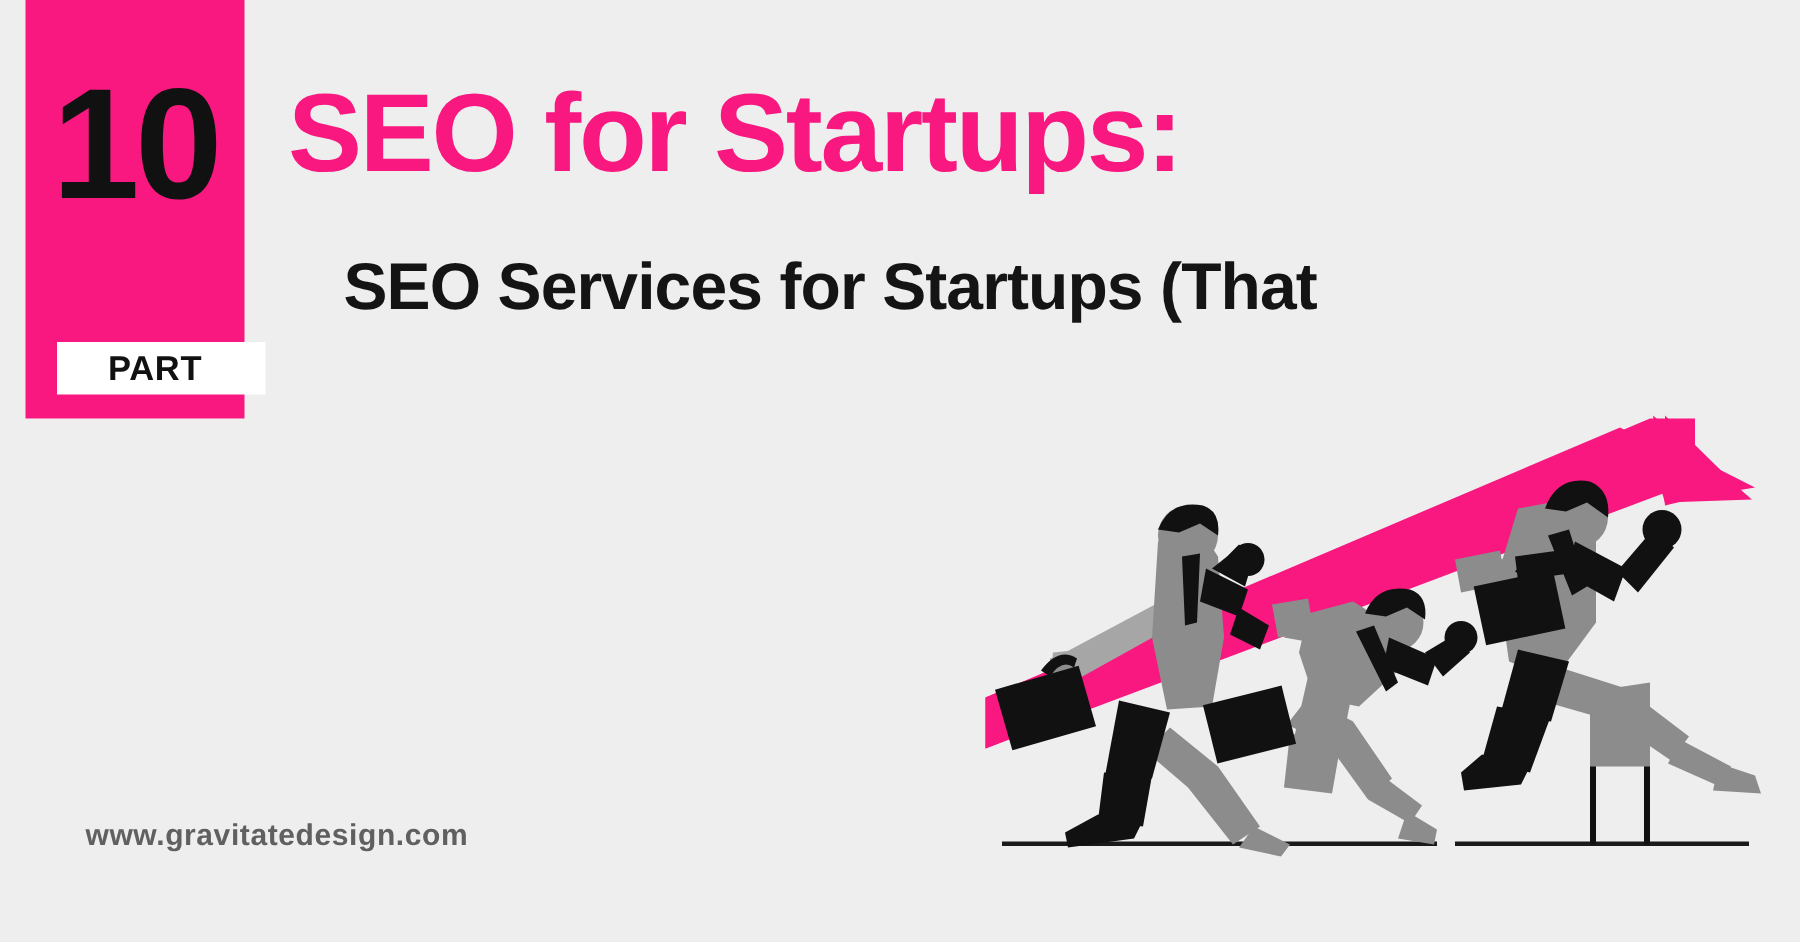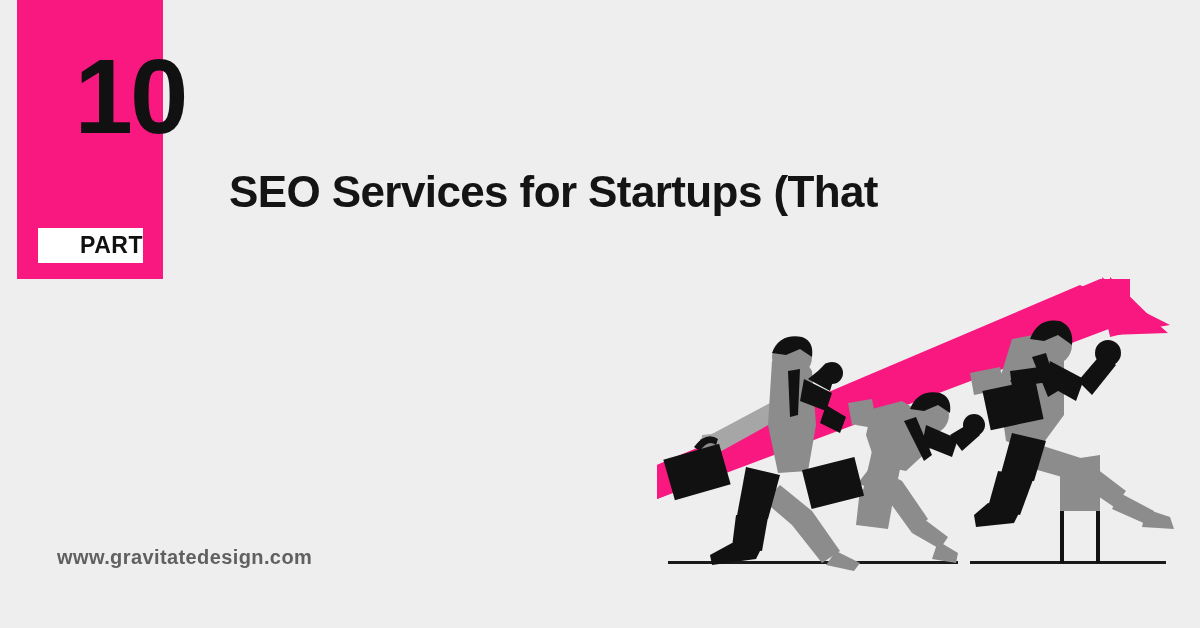--- a/index.html
+++ b/index.html
@@ -32,32 +32,32 @@
     left: 0;
     top: 44px;
     width: 146px;
     text-align: center;
     font-family: "Liberation Sans", sans-serif;
     font-weight: bold;
     font-size: 105px;
     line-height: 105px;
     letter-spacing: -3px;
     color: #111111;
-    padding-left: 40px;
   }
   #part-chip {
     position: absolute;
     left: 21px;
     top: 228px;
     width: 105px;
     height: 35px;
     background: #ffffff;
     display: flex;
     align-items: center;
-    justify-content: flex-end;
+    justify-content: flex-start;
+    padding-left: 34px;
   }
   #part-chip-label {
     font-family: "Liberation Sans", sans-serif;
     font-weight: bold;
     font-size: 23px;
     line-height: 23px;
     letter-spacing: 0.5px;
     color: #111111;
   }
 
@@ -118,20 +118,21 @@
 
 <div id="canvas">
 
   <div id="part-badge">
     <div id="part-number">10</div>
     <div id="part-chip">
       <span id="part-chip-label">PART</span>
     </div>
   </div>
 
+  <div id="title">SEO for Startups:</div>
 
   <div id="subtitle">
     <div>SEO Services for Startups (That</div>
   </div>
 
   <div id="site-url">www.gravitatedesign.com</div>
 
   <div id="illustration">
     <svg viewBox="0 0 560 305" width="560" height="305" xmlns="http://www.w3.org/2000/svg">
 

